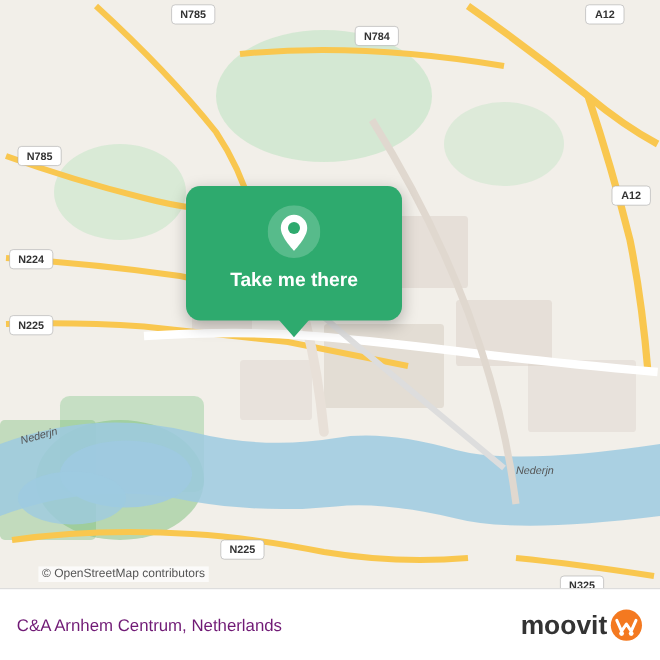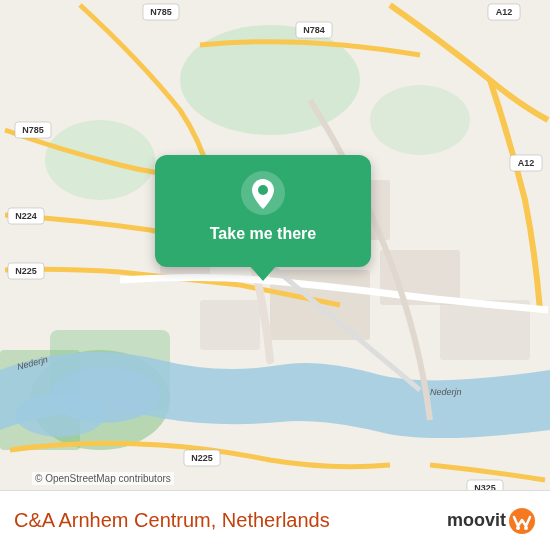--- a/index.html
+++ b/index.html
@@ -29,34 +29,34 @@
       background: white;
       border-top: 1px solid #ddd;
       display: flex;
       align-items: center;
       justify-content: space-between;
       padding: 0 14px;
       z-index: 10;
     }
 
     .location-text {
-      font-size: 20px;
-      color: #c2410c;
+      font-size: 14px;
+      color: #701a75;
       font-weight: 500;
       text-align: center;
     }
 
     .moovit-logo {
       display: flex;
       align-items: center;
       gap: 2px;
     }
 
     .moovit-text {
-      font-size: 18px;
+      font-size: 22px;
       font-weight: bold;
       color: #333;
     }
 
     .moovit-icon {
       width: 28px;
       height: 28px;
     }
 
     
@@ -70,21 +70,21 @@
       padding: 1px 3px;
       z-index: 10;
       margin-left: 24px;
     }
 
     
     .popup-card {
       position: absolute;
       top: 155px;
       left: 155px;
-      width: 216px;
+      width: 180px;
       background: #2eaa6e;
       border-radius: 12px;
       padding: 16px 12px 24px;
       display: flex;
       flex-direction: column;
       align-items: center;
       z-index: 20;
       box-shadow: 0 4px 12px rgba(0,0,0,0.25);
     }
 

